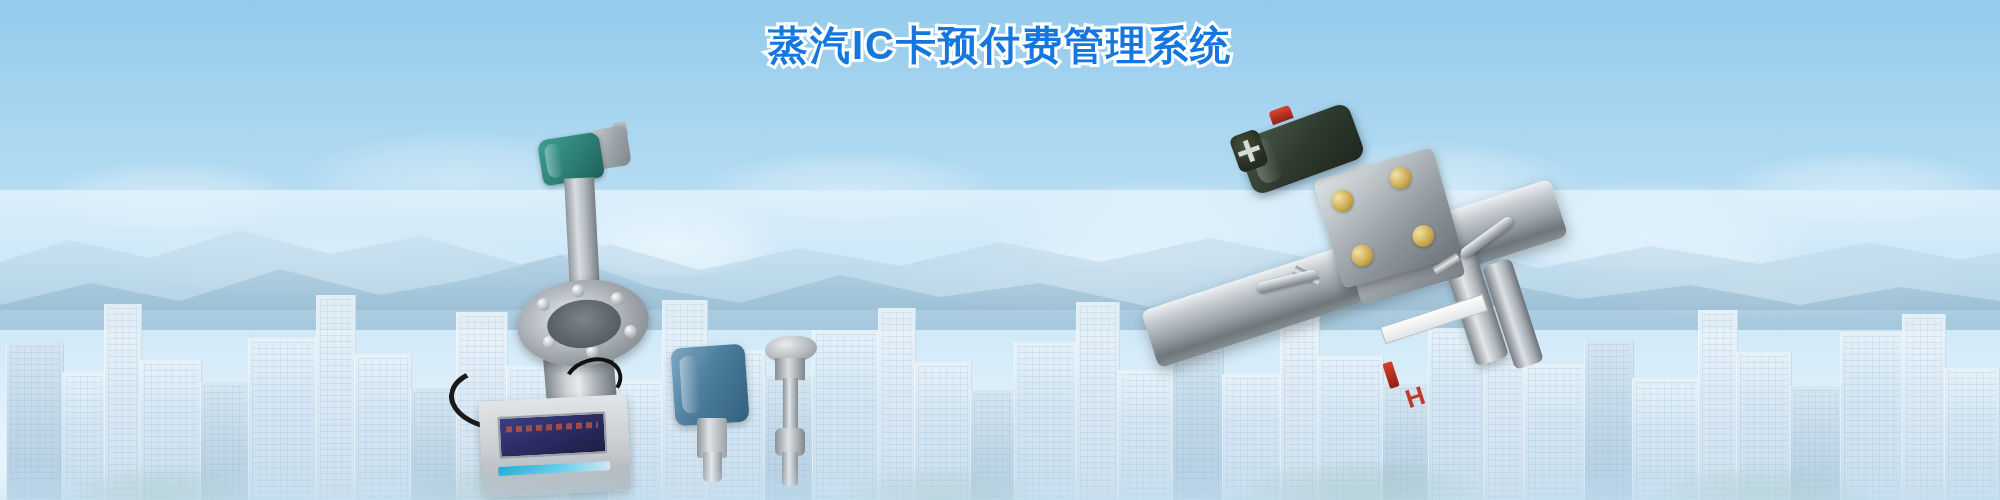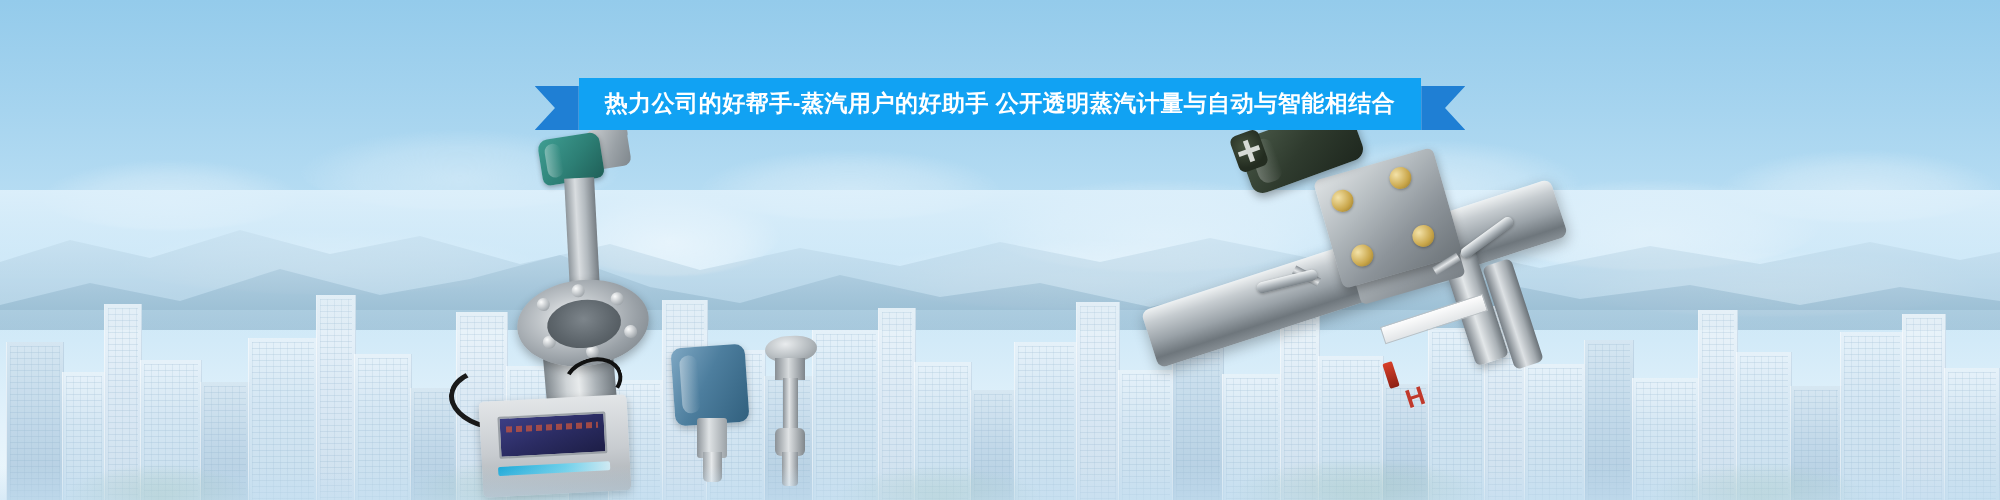--- a/index.html
+++ b/index.html
@@ -498,24 +498,18 @@
 
       <div class="dp-label"></div>
       <div class="dp-redmark"></div>
       <div class="dp-hmark">H</div>
     </div>
 
   </div>
 
   <div class="bottom-fade"></div>
 
-
-  <div class="ribbon-wrap">
-    <div class="ribbon">
-      <div class="ribbon-tail left"></div>
-      <div class="ribbon-body">
-        <span class="ribbon-text">热力公司的好帮手-蒸汽用户的好助手 公开透明蒸汽计量与自动与智能相结合</span>
-      </div>
-      <div class="ribbon-tail right"></div>
-    </div>
+  <div class="title-wrap">
+    <span class="title">蒸汽IC卡预付费管理系统</span>
   </div>
 
+
 </div>
 
 </body></html>

